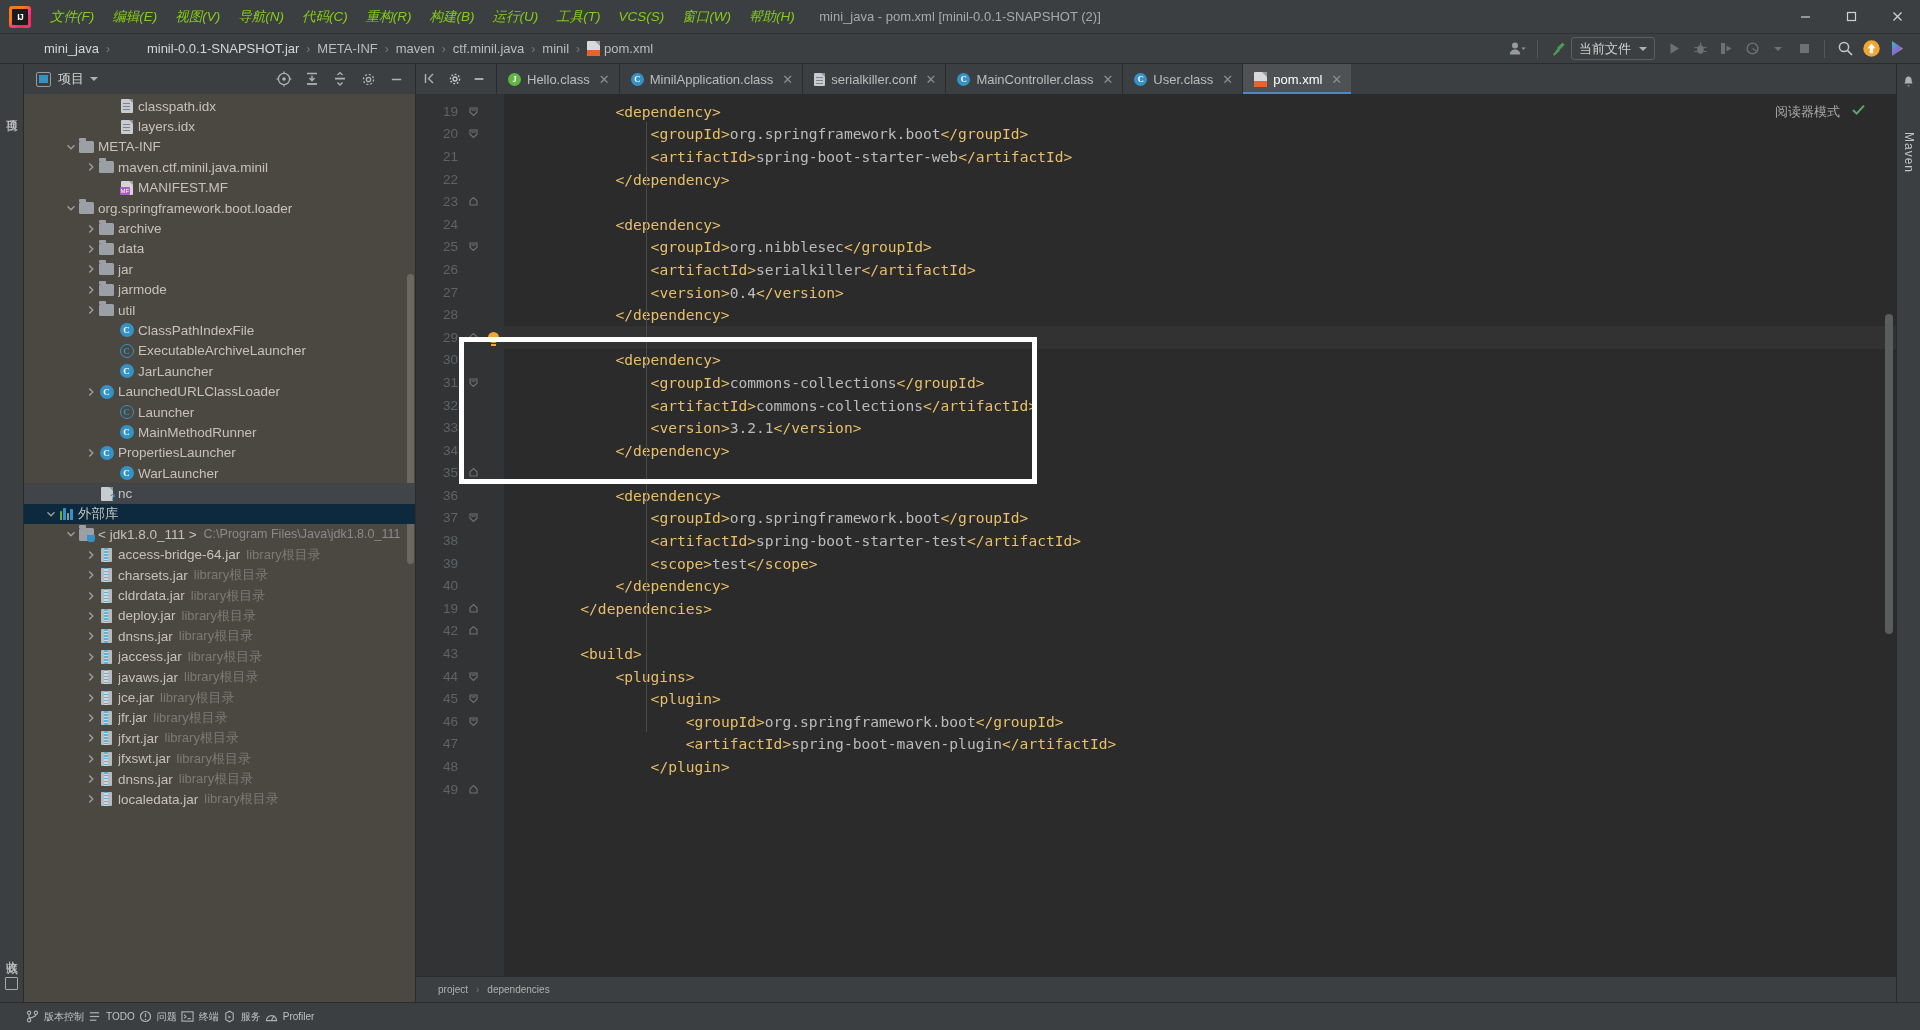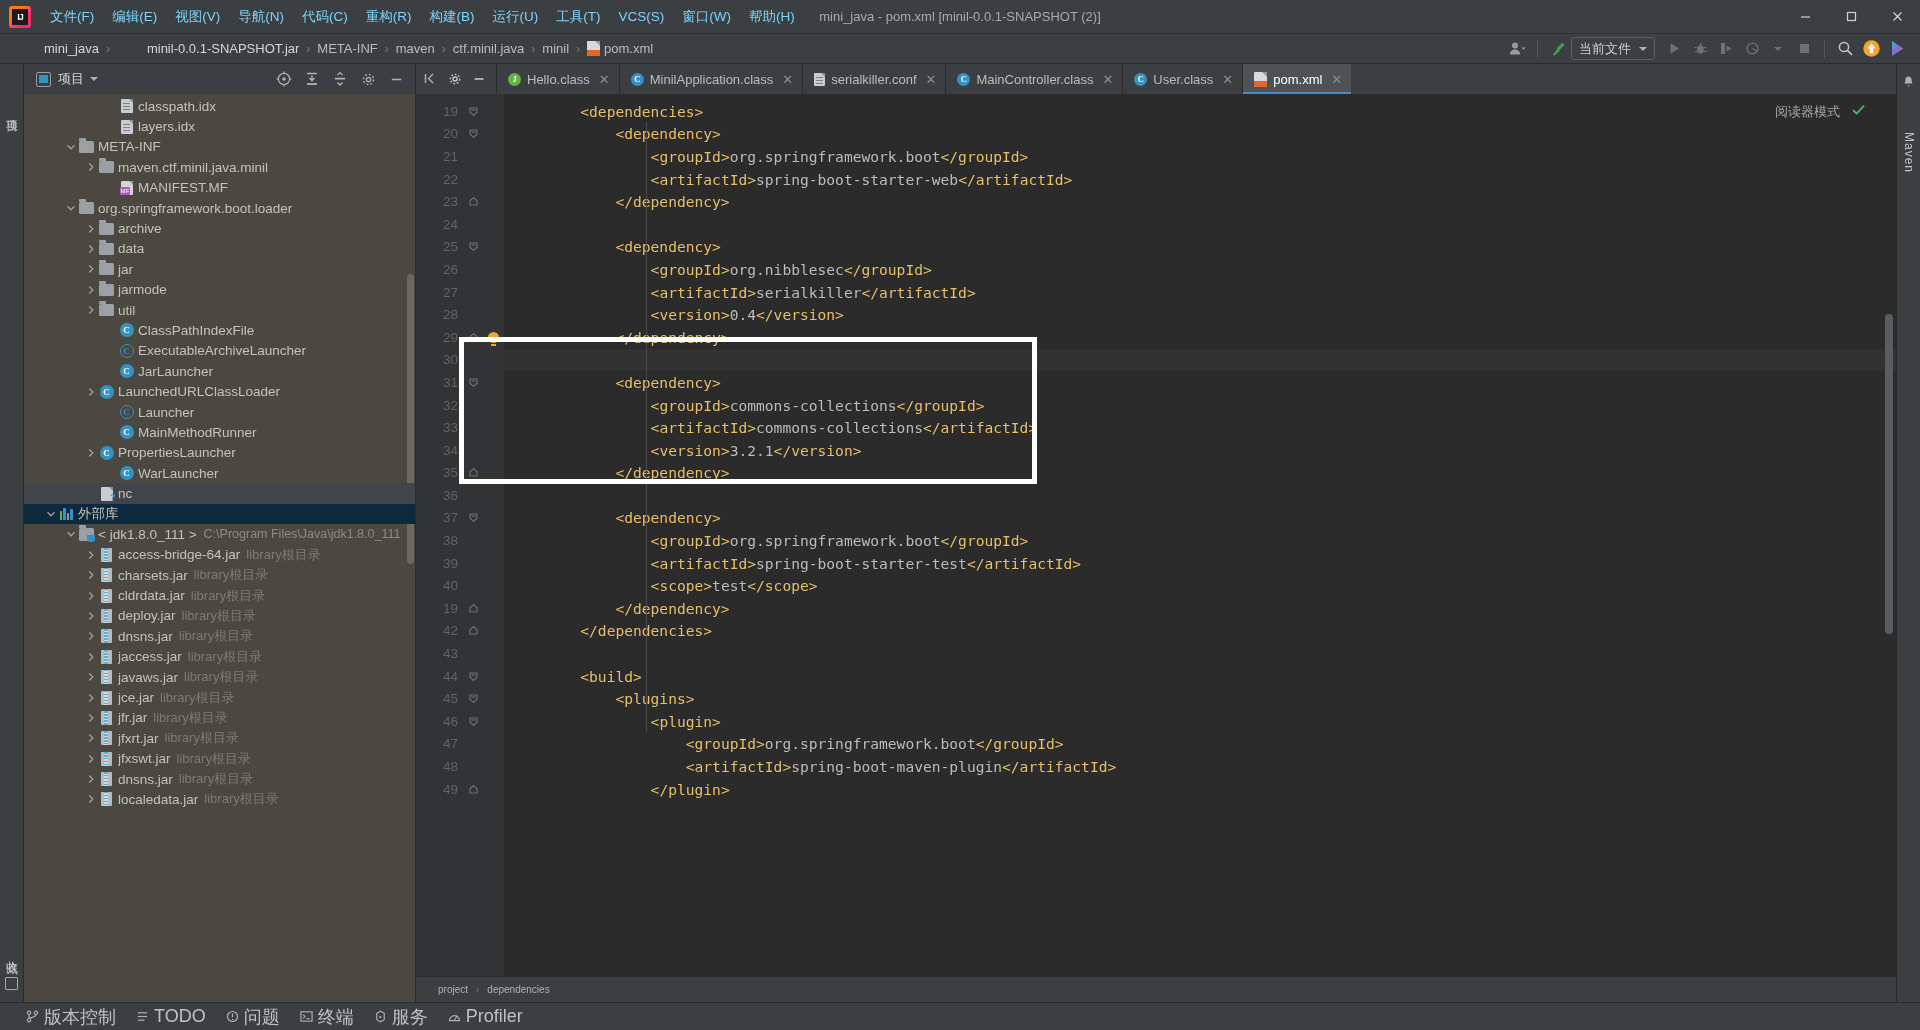--- a/index.html
+++ b/index.html
@@ -23,21 +23,21 @@
     flex:none;
   }
   .ij-logo::after{
     content:"IJ"; position:absolute; left:3px; top:3px; width:16px; height:16px;
     background:#1b1b1b; color:#fff; font-size:9px; font-weight:bold;
     display:flex; align-items:center; justify-content:center; border-radius:1px;
     letter-spacing:-1px;
   }
   .menubar { display:flex; align-items:center; gap:0px; }
   .menu-item {
-    padding:4px 9px; font-size:13.5px; color:#7dd3fc; cursor:default; white-space:nowrap;
+    padding:4px 9px; font-size:13.5px; color:#84cc16; cursor:default; white-space:nowrap;font-style:italic;
   }
   .win-title {
     position:absolute; left:0; right:0; text-align:center;
     font-size:13px; color:#a9a9a9; pointer-events:none;
   }
   .win-ctrls { margin-left:auto; display:flex; align-items:center; z-index:2; }
   .win-btn { width:46px; height:34px; display:flex; align-items:center; justify-content:center; }
   .win-btn svg { display:block; }
 
   
@@ -195,22 +195,22 @@
 
   
   .ed-crumb{
     height:26px; background:#3c3f41; display:flex; align-items:center; padding-left:22px;
     font-size:10px; color:#b0b0b0; gap:8px; flex:none; border-top:1px solid #2b2b2b;
   }
   .ed-crumb .sep{color:#7a7a7a;}
 
   
   .bottombar{
-    height:28px;background:#3c3f41;display:flex;align-items:center;gap:20px;padding-left:26px;
-    flex:none;border-top:1px solid #2b2b2b;font-size:18px;color:#c0c0c0;
+    height:28px;background:#3c3f41;display:flex;align-items:center;gap:4px;padding-left:26px;
+    flex:none;border-top:1px solid #2b2b2b;font-size:10px;color:#c0c0c0;
   }
   .bb-item{display:flex;align-items:center;gap:5px;white-space:nowrap;}
 
   
   .statusbar{
     height:26px;background:#3c3f41;display:flex;align-items:center;flex:none;
     font-size:12.5px;color:#b4b4b4;border-top:1px solid #323232;padding-left:8px;
   }
   .sb-right{margin-left:auto;display:flex;align-items:center;gap:17px;padding-right:14px;}
   .sb-sq{width:13px;height:13px;border:1.6px solid #a9a9a9;border-radius:1px;}
@@ -1120,21 +1120,20 @@
               <span class="gnum">49</span>
               <span class="gfold">
                 <svg width="11" height="11" viewBox="0 0 11 11">
                   <path d="M2 9h7V4.8L5.5 1.6 2 4.8z" fill="none" stroke="#6f7274" stroke-width="1.1"></path>
                 </svg>
               </span>
             </div>
           </div>
         <div class="code-area" id="code">
           <div class="guide" style="left:142px; top:28px; height:610px;"></div>
-        <div class="cline"><span style="white-space:pre">        </span><span class="tg">&lt;dependencies&gt;</span></div>
             <div class="cline"><span style="white-space:pre">            </span><span class="tg">&lt;dependency&gt;</span></div>
             <div class="cline"><span style="white-space:pre">                </span><span class="tg">&lt;groupId&gt;</span>org.springframework.boot<span class="tg">&lt;/groupId&gt;</span></div>
             <div class="cline"><span style="white-space:pre">                </span><span class="tg">&lt;artifactId&gt;</span>spring-boot-starter-web<span class="tg">&lt;/artifactId&gt;</span></div>
             <div class="cline"><span style="white-space:pre">            </span><span class="tg">&lt;/dependency&gt;</span></div>
             <div class="cline"><span style="white-space:pre"></span></div>
             <div class="cline"><span style="white-space:pre">            </span><span class="tg">&lt;dependency&gt;</span></div>
             <div class="cline"><span style="white-space:pre">                </span><span class="tg">&lt;groupId&gt;</span>org.nibblesec<span class="tg">&lt;/groupId&gt;</span></div>
             <div class="cline"><span style="white-space:pre">                </span><span class="tg">&lt;artifactId&gt;</span>serialkiller<span class="tg">&lt;/artifactId&gt;</span></div>
             <div class="cline"><span style="white-space:pre">                </span><span class="tg">&lt;version&gt;</span>0.4<span class="tg">&lt;/version&gt;</span></div>
             <div class="cline"><span style="white-space:pre">            </span><span class="tg">&lt;/dependency&gt;</span></div>

